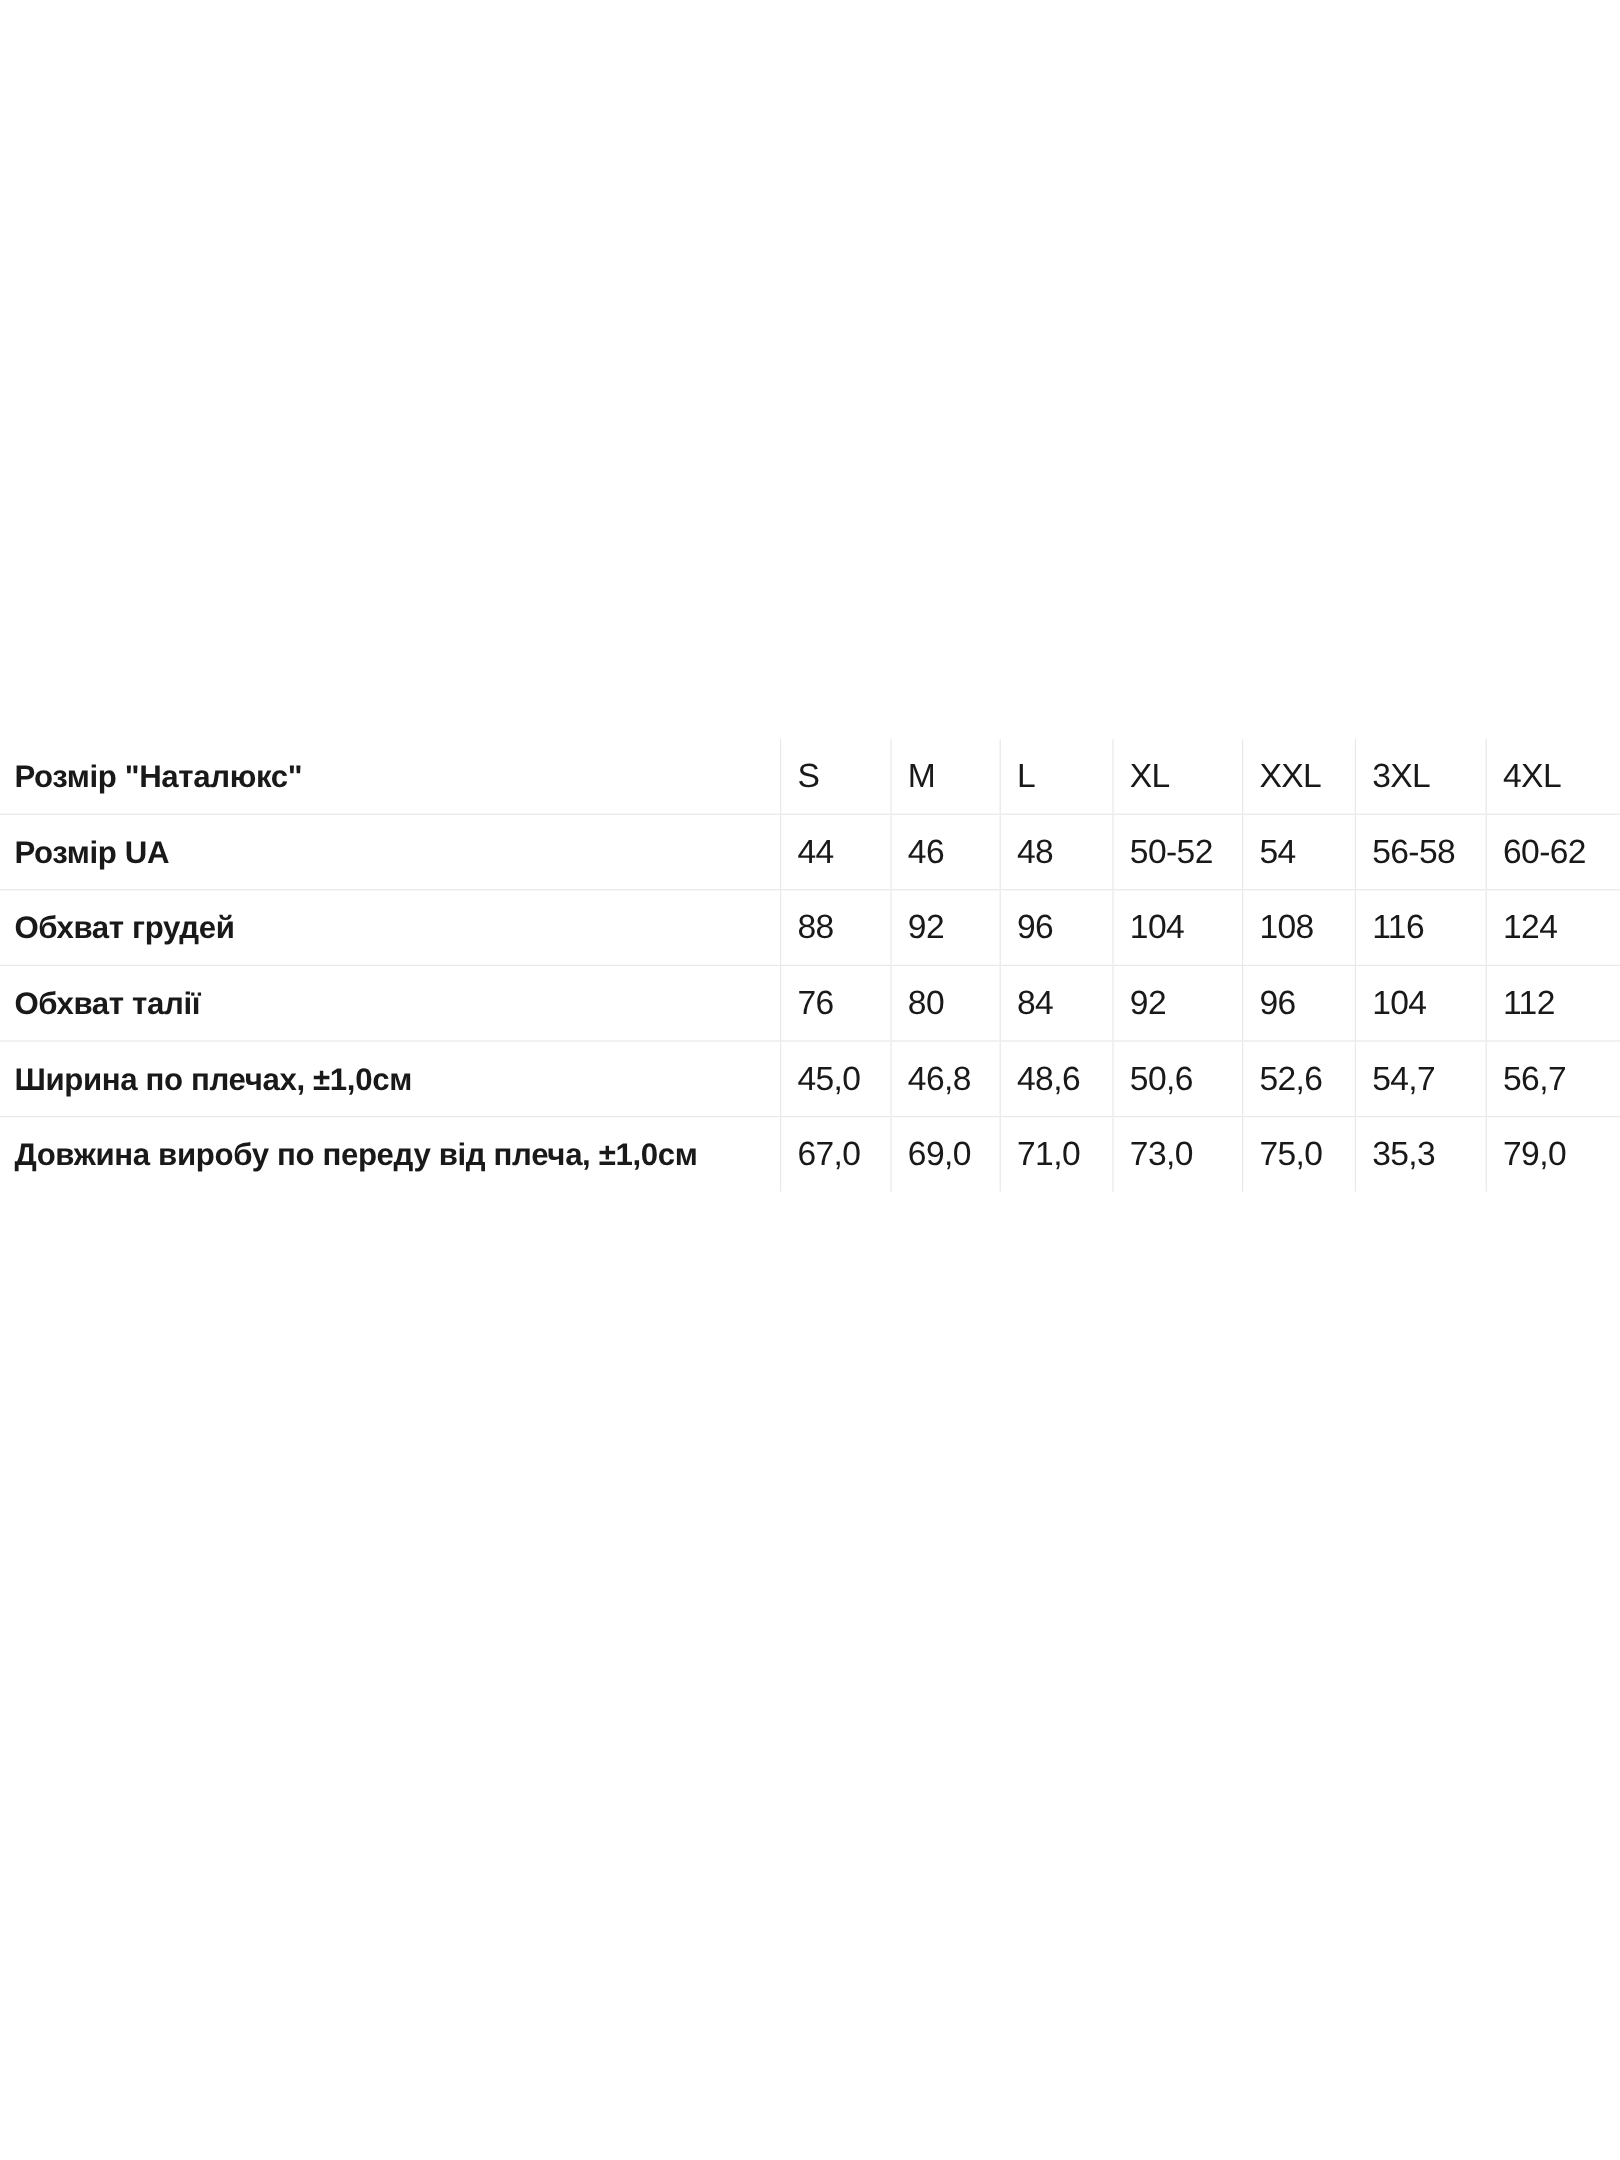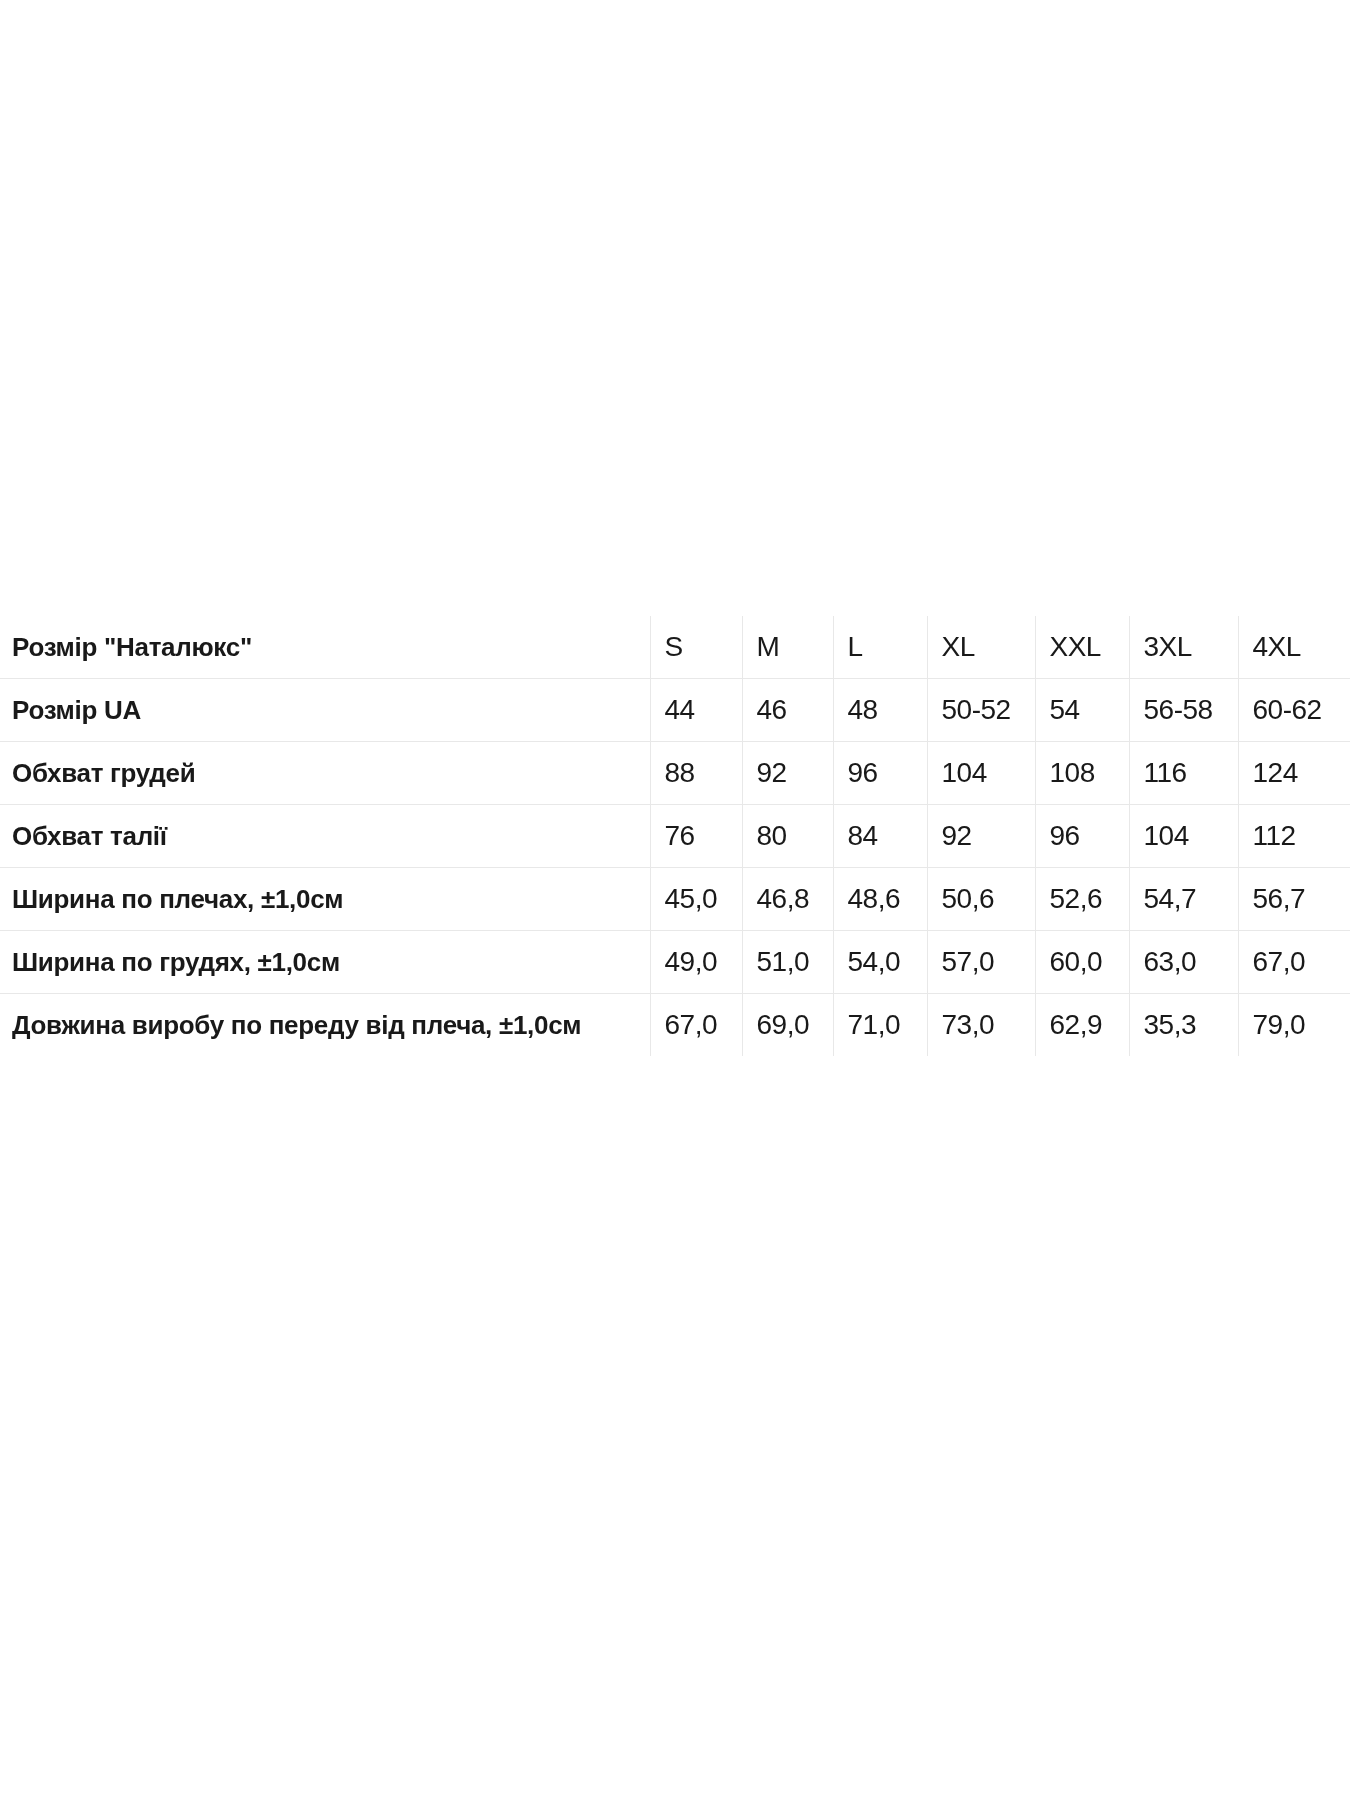--- a/index.html
+++ b/index.html
@@ -120,38 +120,28 @@
       <td class="lbl">Ширина по плечах, ±1,0см</td>
       <td class="val">45,0</td>
       <td class="val">46,8</td>
       <td class="val">48,6</td>
       <td class="val">50,6</td>
       <td class="val">52,6</td>
       <td class="val">54,7</td>
       <td class="val">56,7</td>
     </tr>
 
-    <tr>
-      <td class="lbl">Ширина по грудях, ±1,0см</td>
-      <td class="val">49,0</td>
-      <td class="val">51,0</td>
-      <td class="val">54,0</td>
-      <td class="val">57,0</td>
-      <td class="val">60,0</td>
-      <td class="val">63,0</td>
-      <td class="val">67,0</td>
-    </tr>
 
 
     <tr>
       <td class="lbl">Довжина виробу по переду від плеча, ±1,0см</td>
       <td class="val">67,0</td>
       <td class="val">69,0</td>
       <td class="val">71,0</td>
       <td class="val">73,0</td>
-      <td class="val">62,9</td>
+      <td class="val">75,0</td>
       <td class="val">35,3</td>
       <td class="val">79,0</td>
     </tr>
 
   </tbody>
     </table>
 </div>
 
 </body></html>

